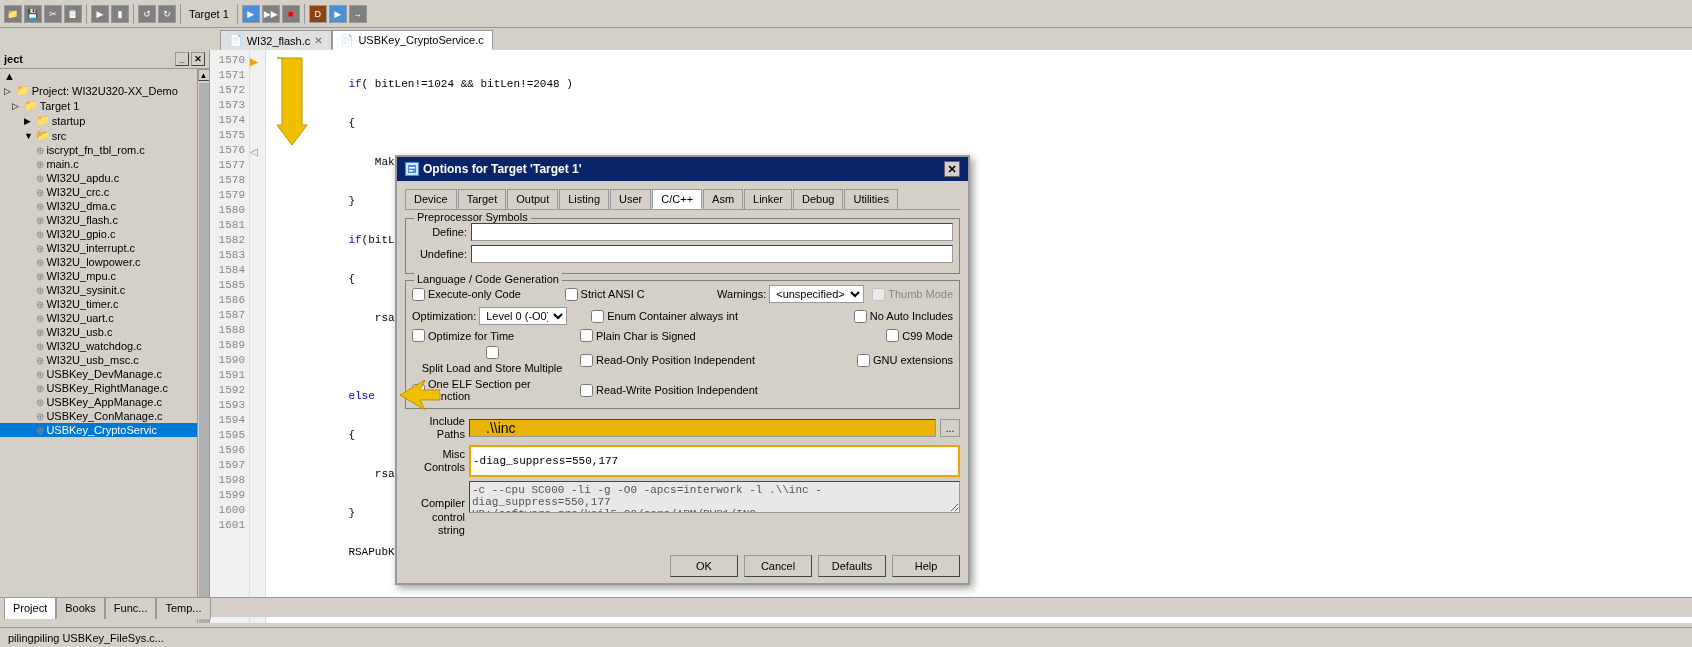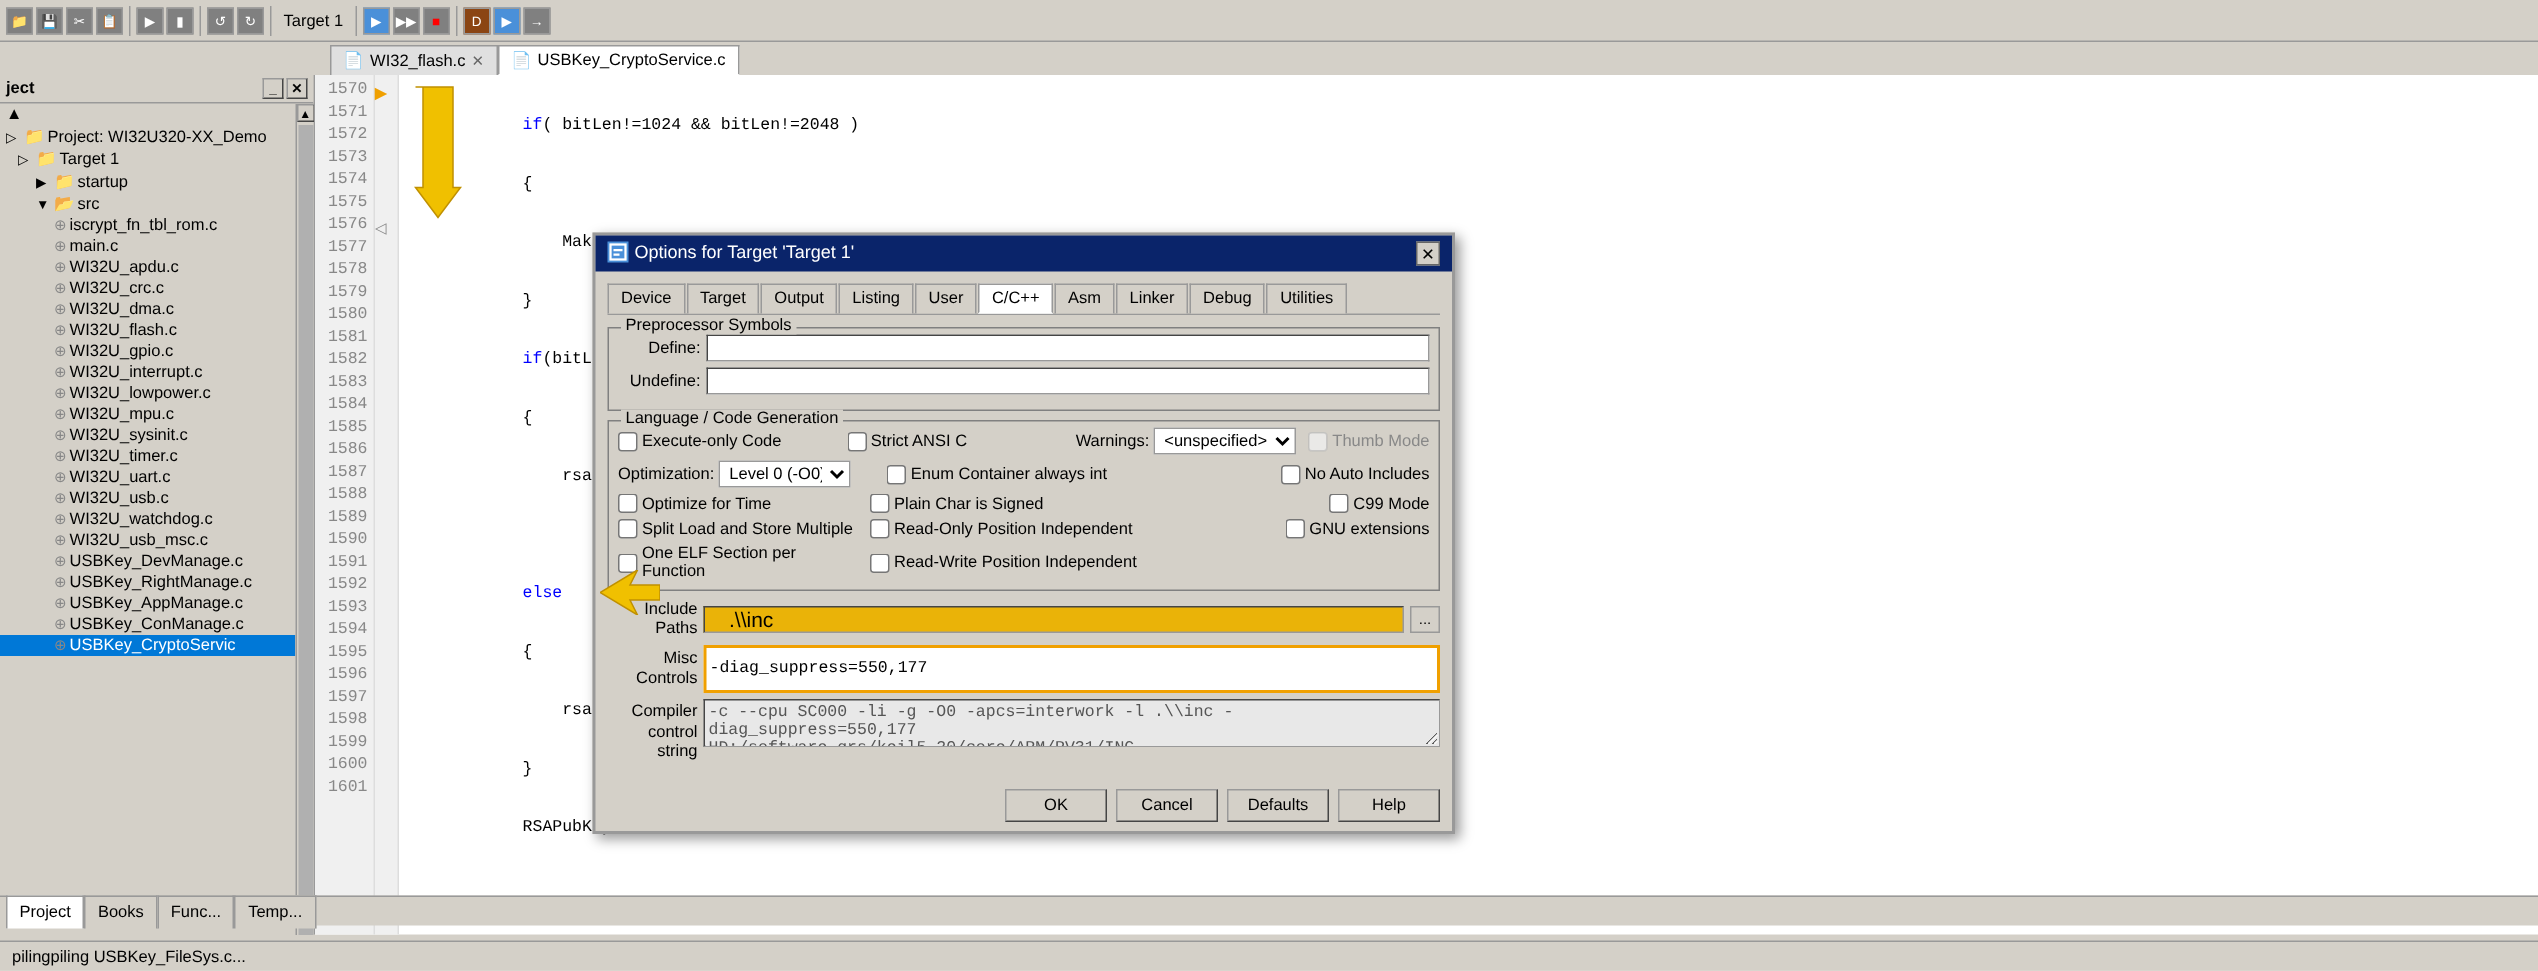--- a/index.html
+++ b/index.html
@@ -48,21 +48,21 @@
 
     
     .bottom-bar { height: 24px; background: #d4d0c8; border-top: 1px solid #999; display: flex; align-items: center; padding: 0 4px; gap: 0; }
     .bottom-tab { padding: 0 8px; height: 22px; border: 1px solid #999; border-bottom: none; background: #d4d0c8; font-size: 11px; display: flex; align-items: center; cursor: pointer; }
     .bottom-tab.active { background: #fff; }
     .status-bar { height: 20px; background: #d4d0c8; border-top: 1px solid #999; display: flex; align-items: center; padding: 2px 8px; font-size: 11px; }
 
     
     .dialog-overlay { position: absolute; top: 0; left: 0; width: 100%; height: 100%; pointer-events: none; }
     .dialog { position: absolute; top: 155px; left: 395px; width: 575px; background: #d4d0c8; border: 2px solid #999; box-shadow: 3px 3px 8px rgba(0,0,0,0.4); pointer-events: all; }
-    .dialog-titlebar { background: #0a246a; color: #fff; padding: 4px 8px; display: flex; align-items: flex-start; justify-content: space-between; font-size: 12px; font-weight: normal; }
+    .dialog-titlebar { background: #0a246a; color: #fff; padding: 4px 8px; display: flex; align-items: center; justify-content: space-between; font-size: 12px; font-weight: bold; }
     .dialog-close-btn { width: 16px; height: 16px; background: #d4d0c8; border: 1px solid #666; color: #000; font-size: 11px; cursor: pointer; display: flex; align-items: center; justify-content: center; }
     .dialog-content { padding: 8px; }
 
     
     .dialog-tabs { display: flex; border-bottom: 1px solid #999; margin-bottom: 8px; }
     .dialog-tab { padding: 3px 8px; border: 1px solid #999; border-bottom: none; background: #d4d0c8; font-size: 11px; cursor: pointer; margin-right: 1px; }
     .dialog-tab.active { background: #fff; border-bottom: 1px solid #fff; }
 
     
     .section-box { border: 1px solid #808080; margin-bottom: 6px; padding: 4px 6px 6px; position: relative; }
@@ -464,21 +464,21 @@
               <input type="checkbox" style="">
               <span>Plain Char is Signed</span>
             </div>
             <div style="display:flex; align-items:center; gap:3px;">
               <input type="checkbox" style="">
               <span>C99 Mode</span>
             </div>
           </div>
 
           <div style="display:flex; align-items:center; gap:8px; margin-bottom:4px;">
-            <div style="display:flex; align-items:center; gap:3px; width:160px;">
+            <div style="display:flex; align-items:center; gap:3px; width:160px;flex-direction:column;">
               <input type="checkbox" style="">
               <span>Split Load and Store Multiple</span>
             </div>
             <div style="display:flex; align-items:center; gap:3px; flex:1;">
               <input type="checkbox" style="">
               <span>Read-Only Position Independent</span>
             </div>
             <div style="display:flex; align-items:center; gap:3px;">
               <input type="checkbox" style="">
               <span>GNU extensions</span>
@@ -502,21 +502,21 @@
           <input type="text" class="include-input" value=".\\inc" style="">
           <div class="browse-btn">...</div>
         </div>
 
         <div class="include-row">
           <span style="font-size:11px; min-width:60px; text-align:right; line-height:1.2;">Misc<br>Controls</span>
           <input type="text" class="misc-input" value="-diag_suppress=550,177" style="">
         </div>
 
         <div class="include-row" style="align-items:flex-start;">
-          <span style="font-size:11px; min-width:60px; text-align:right; line-height:1.2; margin-top:2px;">Compiler<br>control<br>string</span>
+          <span style="font-size:11px; min-width:60px; text-align:right; line-height:1.2; margin-top:16px;">Compiler<br>control<br>string</span>
           <textarea class="compiler-input" rows="2" readonly="" style="">-c --cpu SC000 -li -g -O0 -apcs=interwork -l .\\inc -diag_suppress=550,177
 HD:/software_qrs/keil5.20/core/ARM/RV31/INC</textarea>
         </div>
 
       </div>
 
       <div class="dialog-buttons">
         <button class="dlg-btn">OK</button>
         <button class="dlg-btn">Cancel</button>
         <button class="dlg-btn">Defaults</button>

